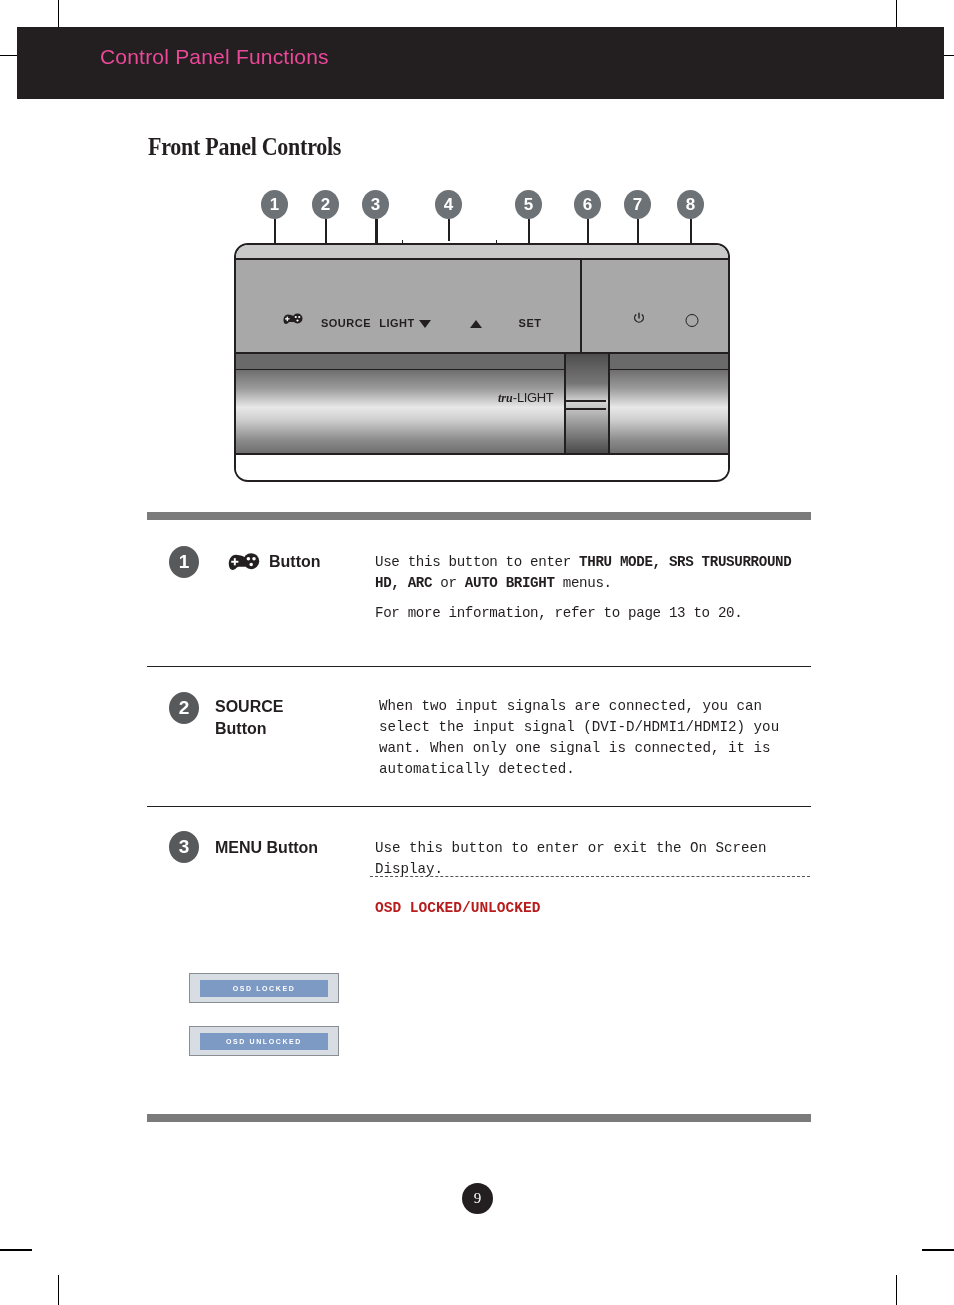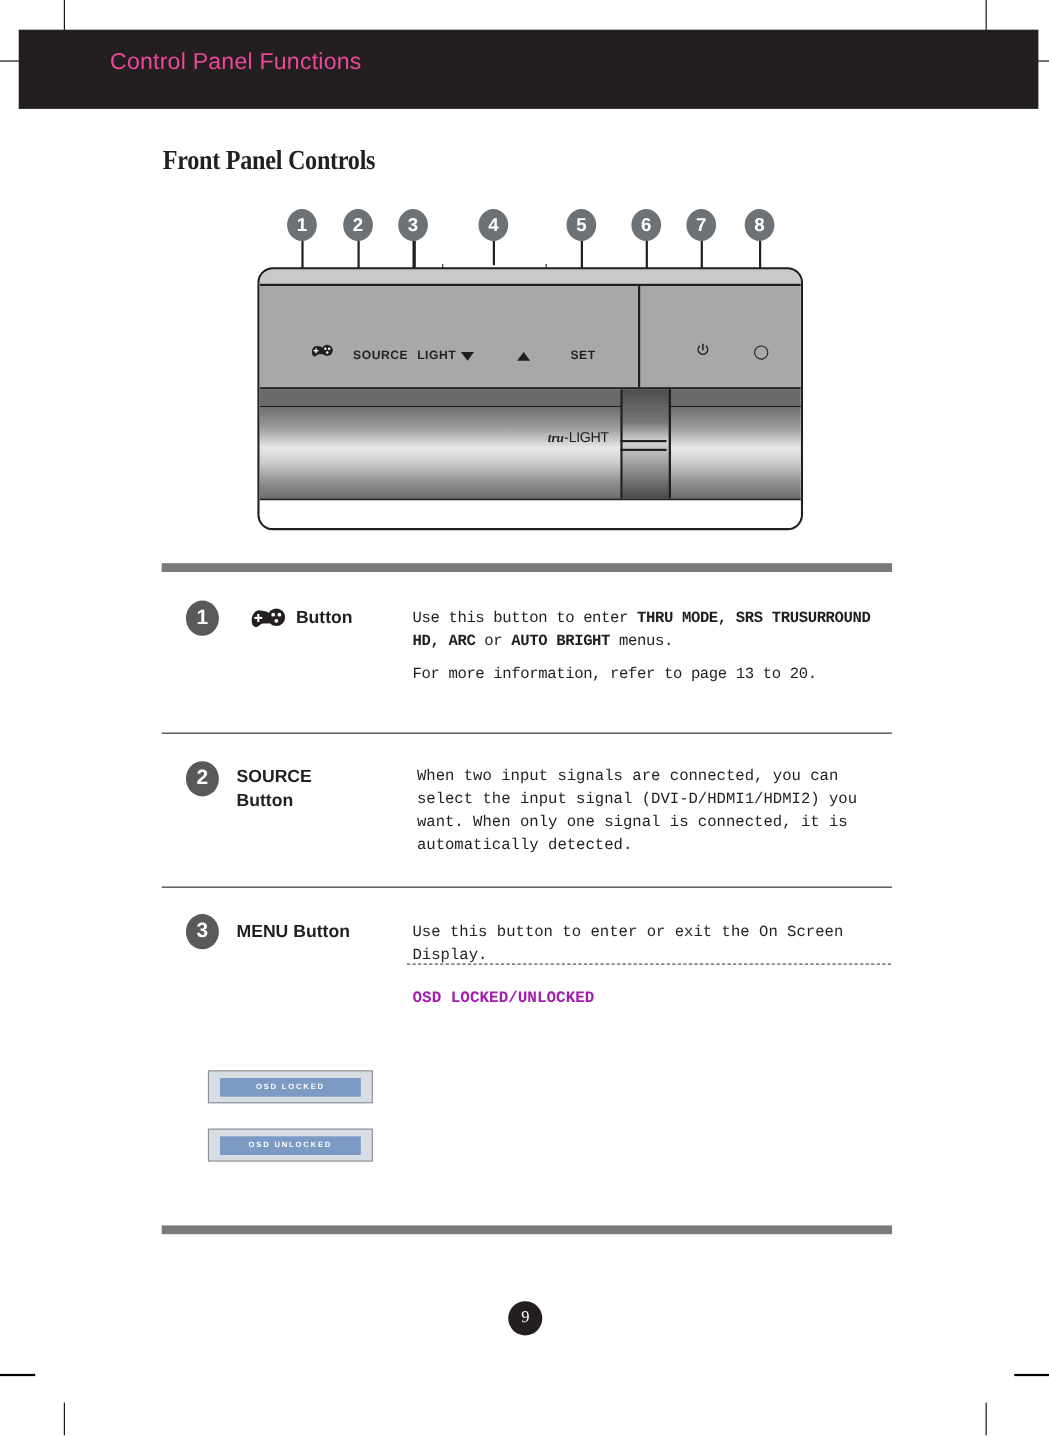--- a/index.html
+++ b/index.html
@@ -161,21 +161,21 @@
   }
   .row-body p{margin:0 0 9px 0;font-family:Liberation Mono, monospace;}
   .row-body b{font-weight:bold;}
   .tight{letter-spacing:-0.35px;}
   .hr-thin{position:absolute;left:147px;width:664px;height:1.3px;background:#231f20;}
   .dashed{
     position:absolute;left:370px;width:440px;height:0;
     border-top:1.6px dashed #555;
   }
   .sub-head{
-    font-size:14.5px;font-weight:bold;color:#a21caf;margin:0 0 8px 0;
+    font-size:14.5px;font-weight:bold;color:#b91c1c;margin:0 0 8px 0;
   }
 
   
   .osd-box{
     position:absolute;width:148px;height:28px;
     background:#d8dce3;border:1.6px solid #8a8d91;
     display:flex;align-items:center;justify-content:center;
   }
   .osd-inner{
     width:128px;height:17px;background:#7d9ac4;

